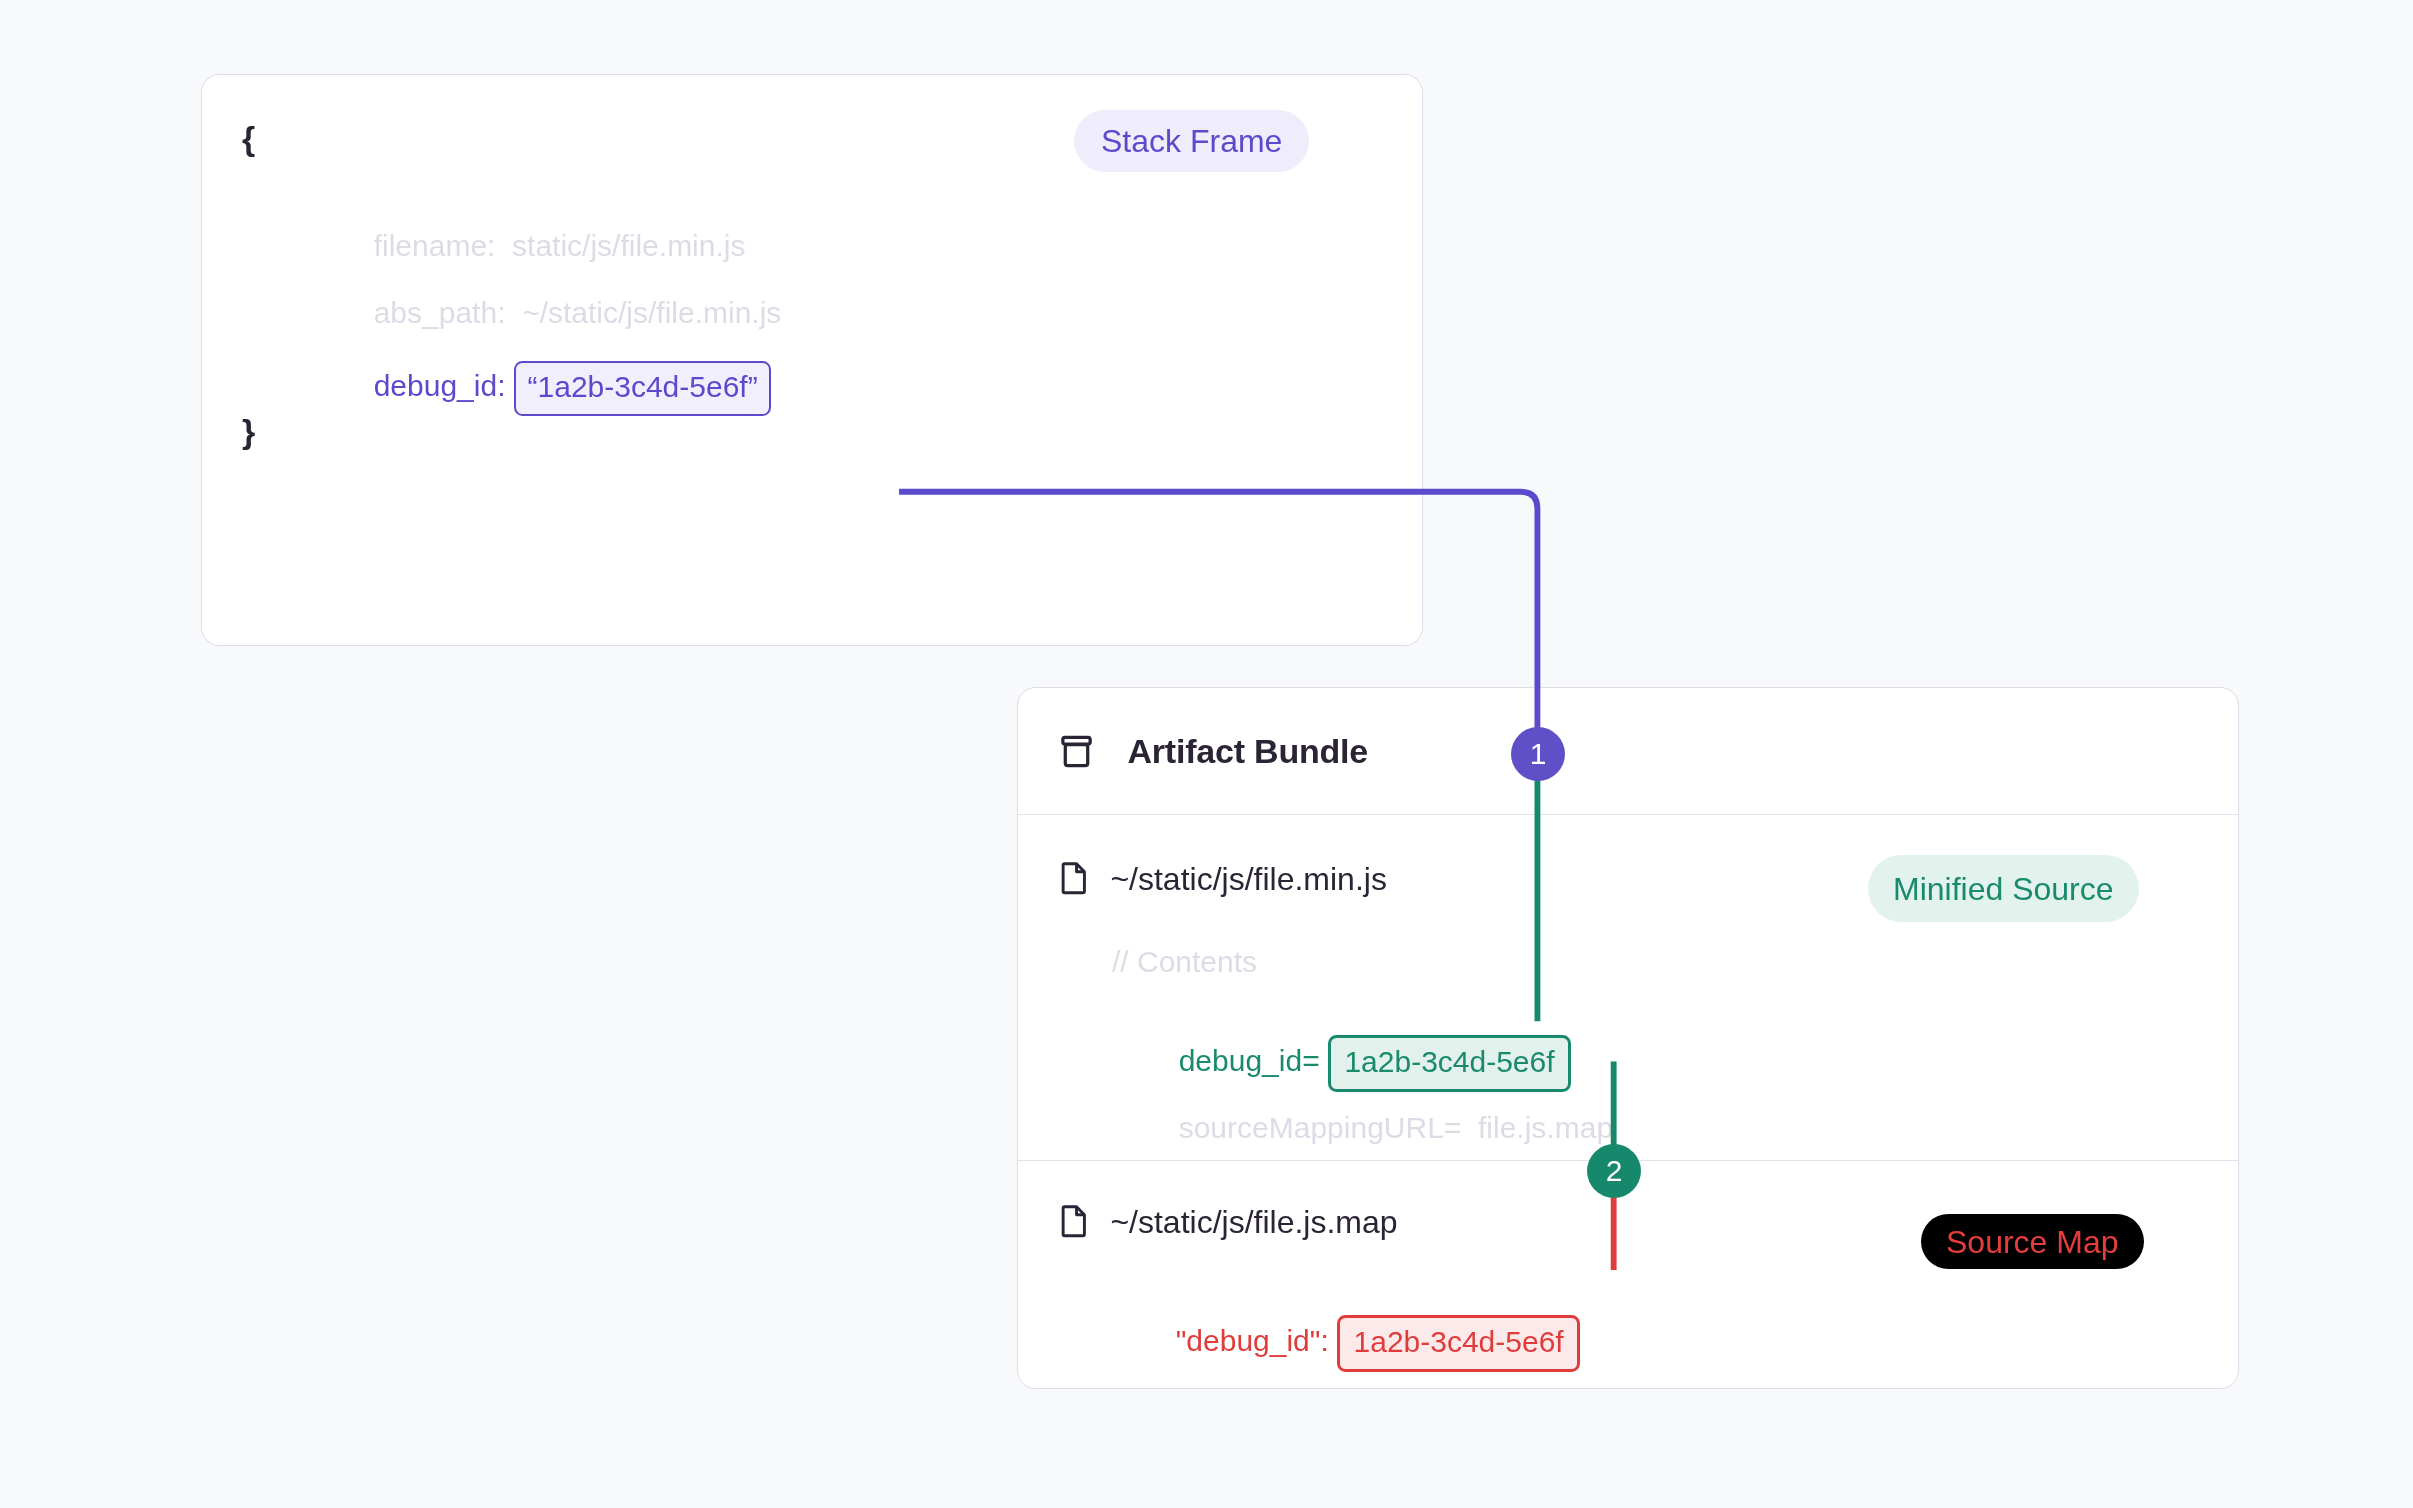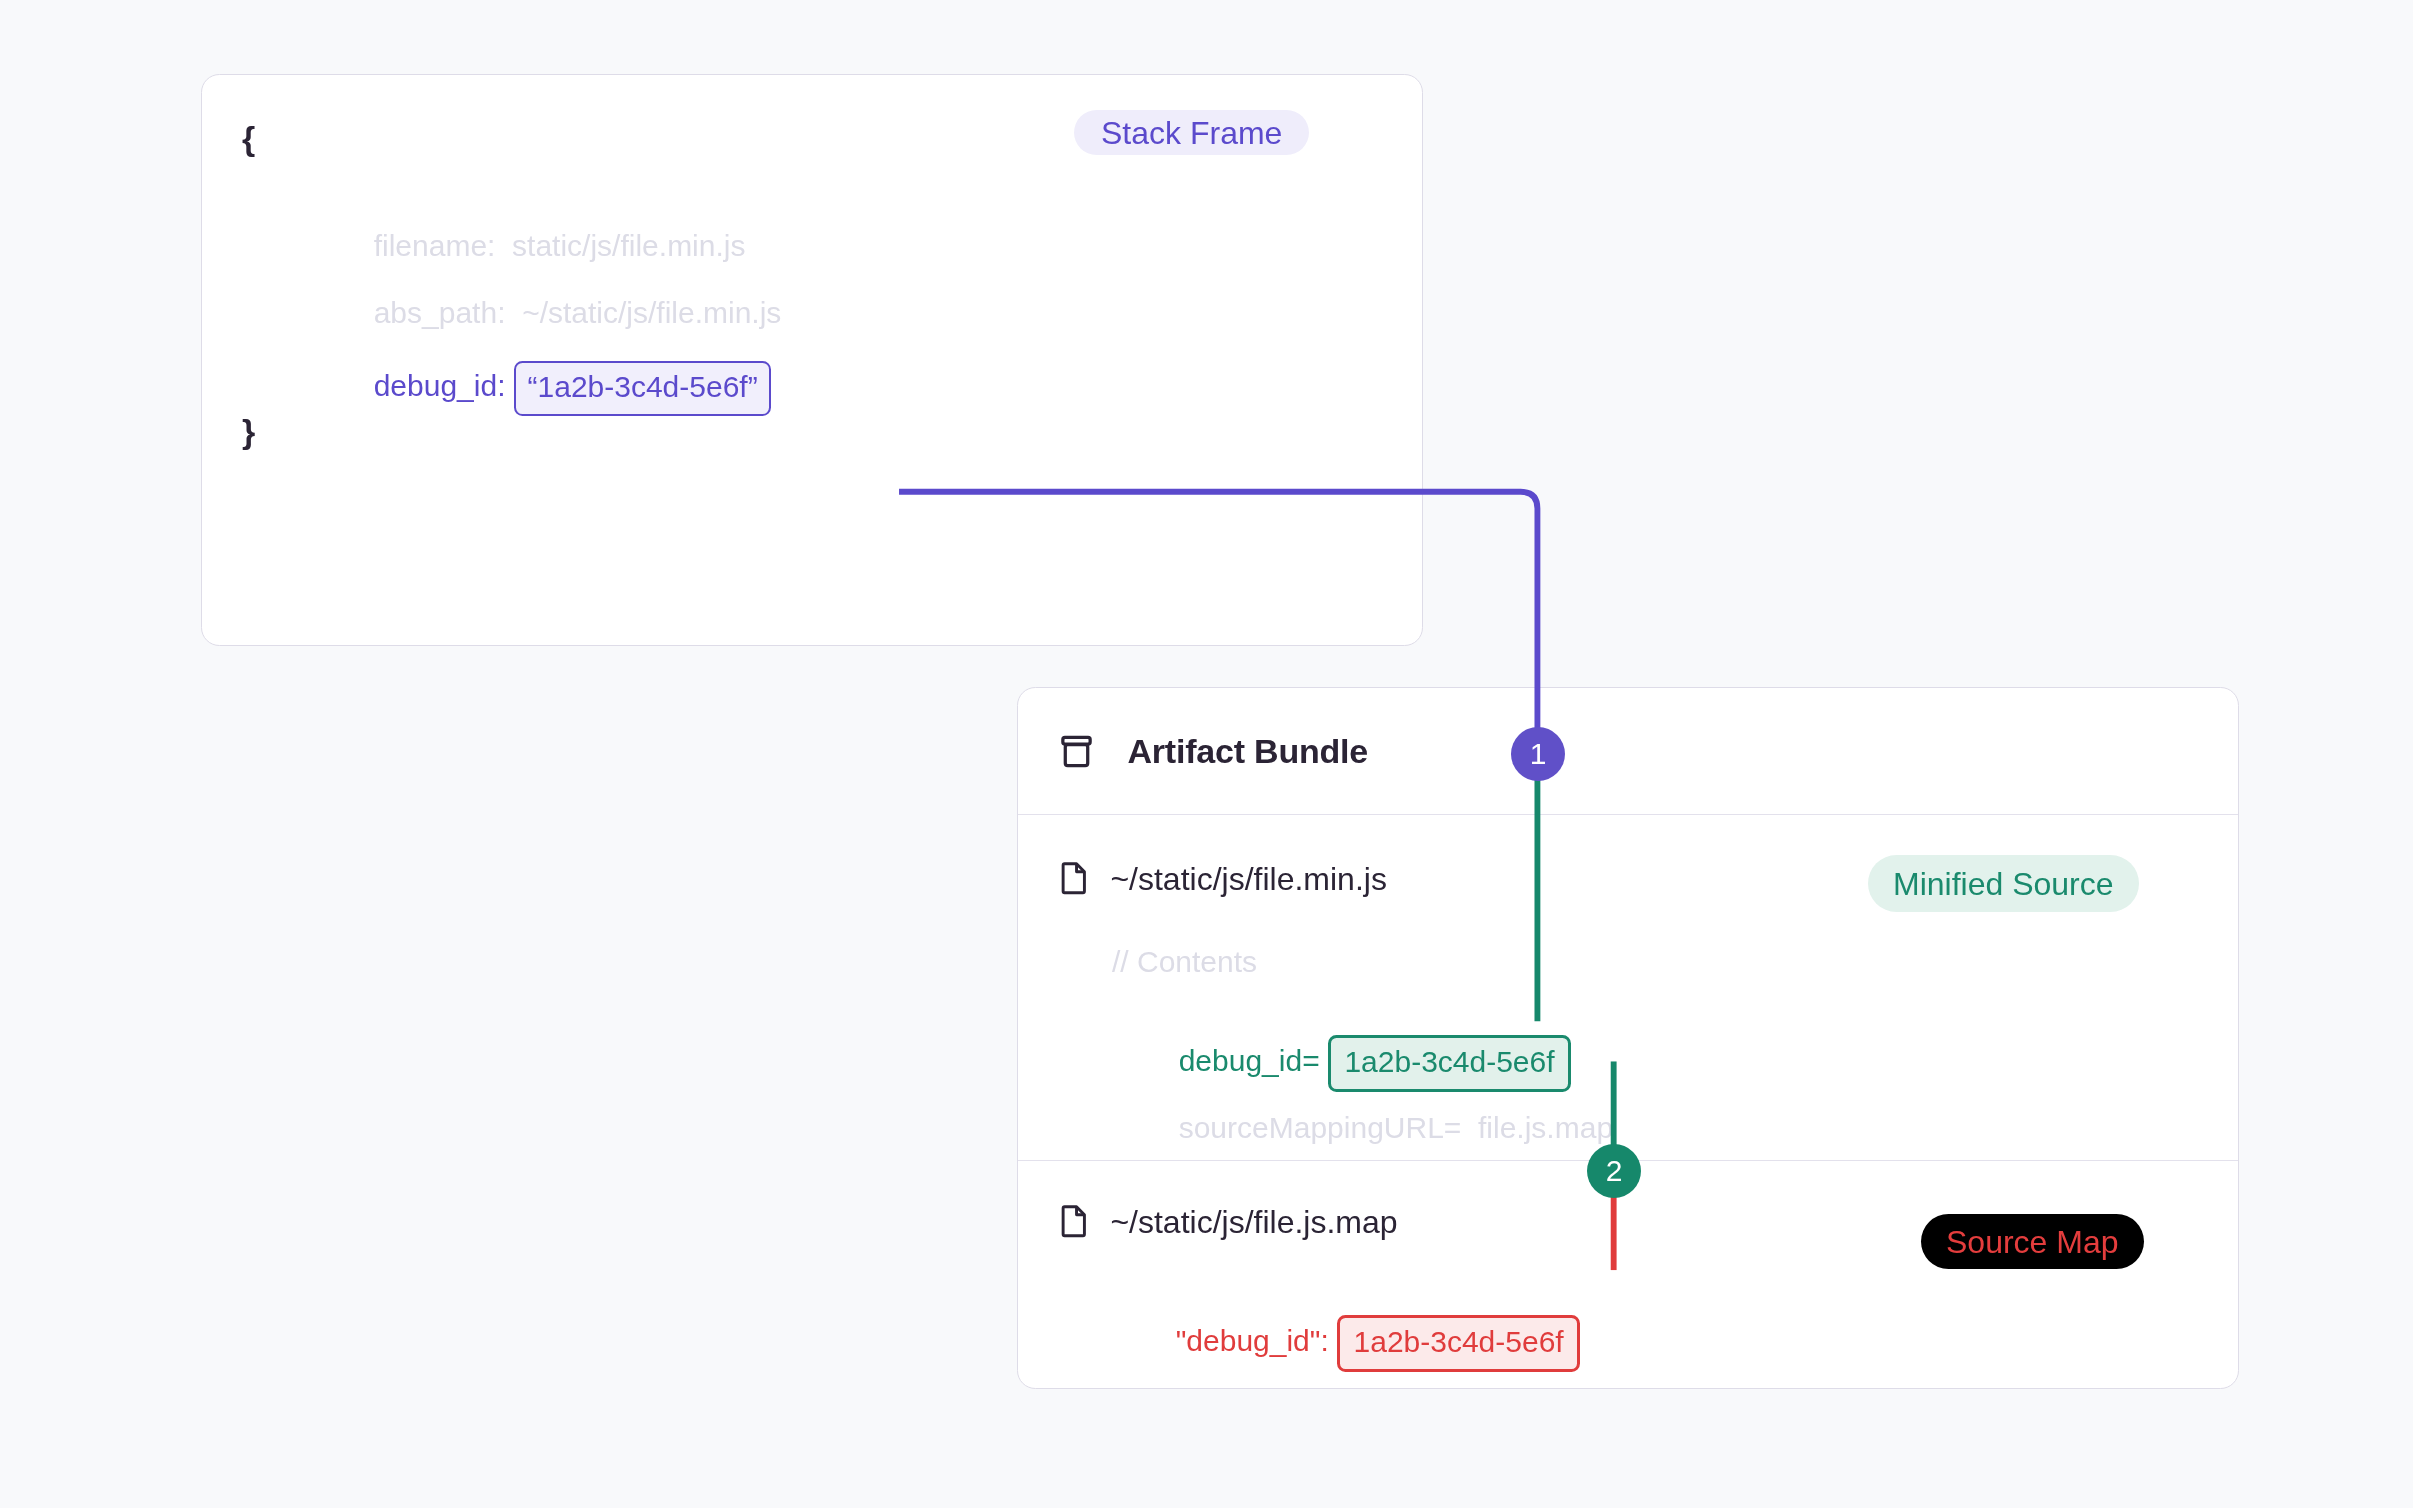--- a/index.html
+++ b/index.html
@@ -204,21 +204,21 @@
     <path d="M 1926 1267 L 1926 1397" fill="none" stroke="#16886B" stroke-width="7" stroke-linecap="butt"></path>
 
     <path d="M 1926 1397 L 1926 1516" fill="none" stroke="#E03C3C" stroke-width="7" stroke-linecap="butt"></path>
   </svg>
 
   <div class="card" id="card-stack-trace">
 
 
     <div id="st-body">
 
-      <span class="badge badge-purple" style="left:872px; top:35px; height:45px; padding:0 27px;">Stack Frame</span>
+      <span class="badge badge-purple" style="left:872px; top:35px; height:62px; padding:0 27px;">Stack Frame</span>
 
       <span class="code-line brace" style="left:40px; top:46px;">{</span>
 
       <div class="code-line" style="left:105px; top:126px;">
         <span class="faint">filename:</span><span class="faint">&nbsp;&nbsp;</span><span class="faint">static/js/file.min.js</span>
       </div>
 
       <div class="code-line" style="left:105px; top:193px;">
         <span class="faint">abs_path:</span><span class="faint">&nbsp;&nbsp;</span><span class="faint">~/static/js/file.min.js</span>
       </div>
@@ -248,21 +248,21 @@
       <div class="file-row" style="left:39px; top:45px;">
         <span>
           <svg width="35" height="35" viewBox="0 0 24 24" xmlns="http://www.w3.org/2000/svg">
             <path d="M5.2 2.6 h8.2 l5.4 5.4 v13.4 a1 1 0 0 1 -1 1 h-12.6 a1 1 0 0 1 -1 -1 v-17.8 a1 1 0 0 1 1 -1 z" fill="none" stroke="#2B2435" stroke-width="2" stroke-linejoin="round"></path>
             <path d="M13.4 2.6 v5.4 h5.4" fill="none" stroke="#2B2435" stroke-width="2" stroke-linejoin="round"></path>
           </svg>
         </span>
         <span class="file-name">~/static/js/file.min.js</span>
       </div>
 
-      <span class="badge badge-green" style="left:850px; top:40px; height:57px; padding:0 25px;">Minified Source</span>
+      <span class="badge badge-green" style="left:850px; top:40px; height:67px; padding:0 25px;">Minified Source</span>
 
       <span class="code-line faint" style="left:94px; top:132px;">// Contents</span>
 
       <div class="code-line" style="left:94px; top:190px;">
         <span class="kv-key-green">debug_id=</span><span>&nbsp;</span><span class="chip chip-green">1a2b-3c4d-5e6f</span>
       </div>
 
       <div class="code-line" style="left:94px; top:268px;">
         <span class="faint">sourceMappingURL=</span><span class="faint">&nbsp;&nbsp;</span><span class="faint">file.js.map</span>
       </div>

